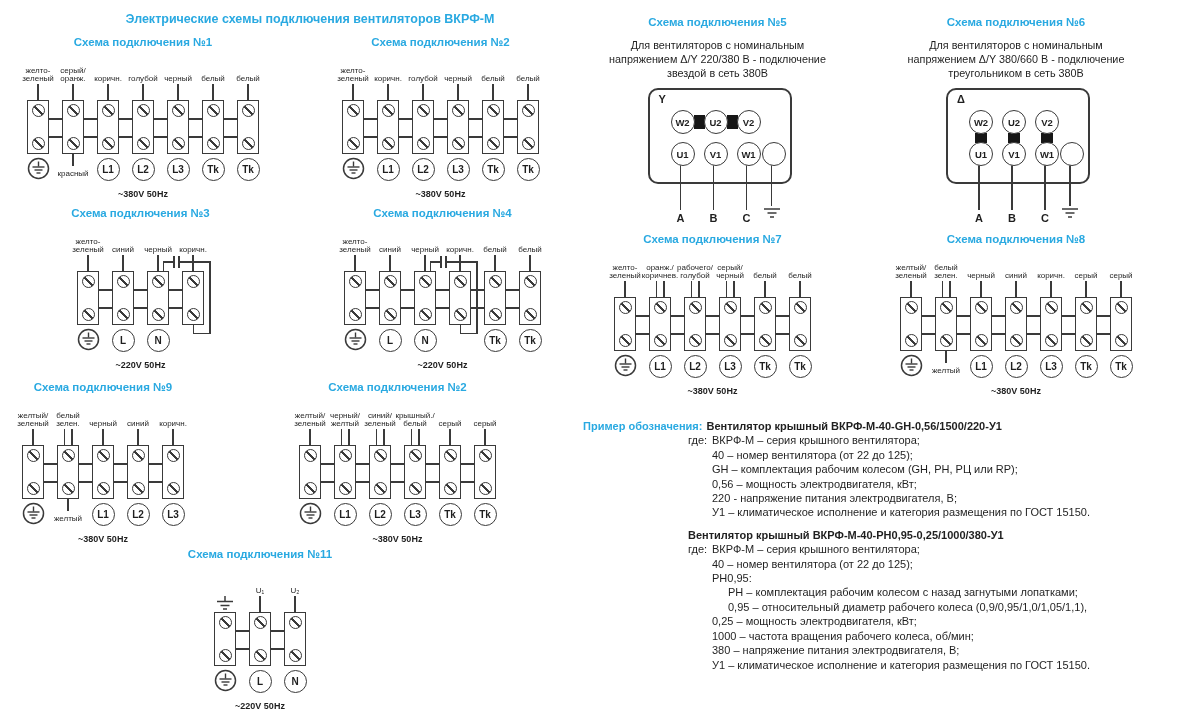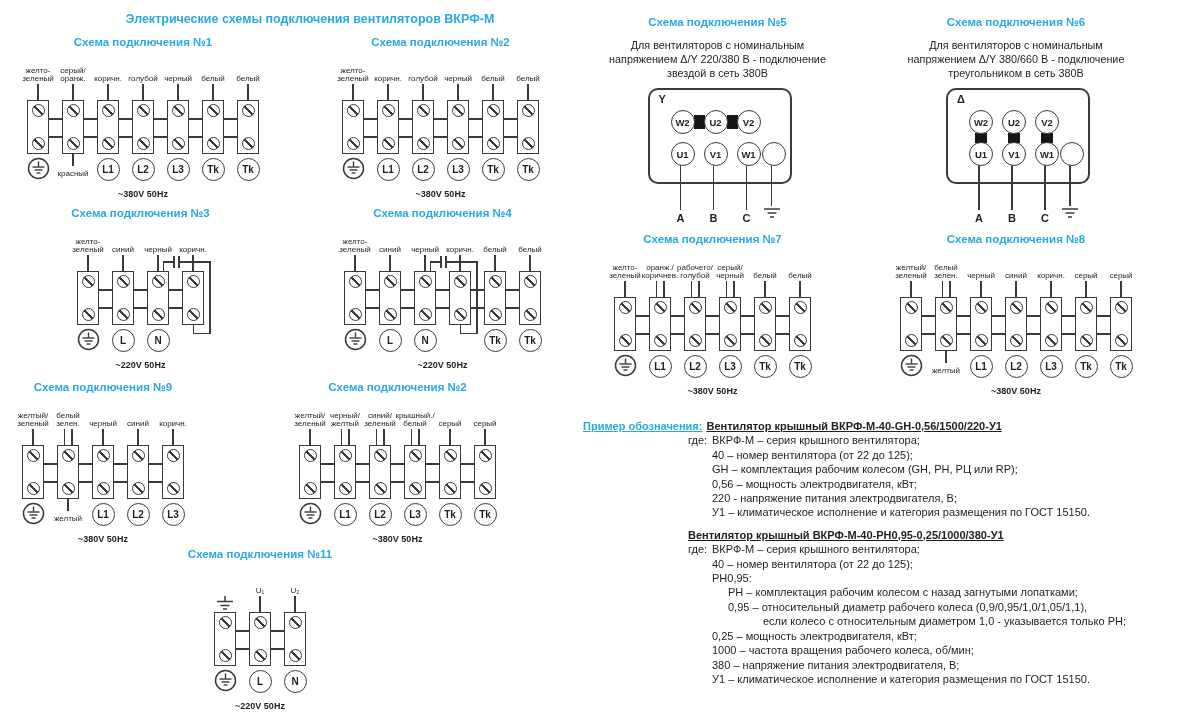--- a/index.html
+++ b/index.html
@@ -1,18 +1,18 @@
 <!DOCTYPE html>
 <html><head>
 <meta charset="utf-8">
 <style>
   html,body{margin:0;padding:0;background:#fff;}
   .canvas{position:relative;width:1184px;height:724px;background:#fff;overflow:hidden;
           font-family:"Liberation Sans","DejaVu Sans",sans-serif;color:#1f1f1f;}
-  .b{font-weight:bold;text-decoration:underline;}
+  .b{font-weight:bold;}
   .blue{color:#29a9e1;}
   .main-title{position:absolute;left:10px;top:12px;width:600px;text-align:center;
               font-weight:bold;font-size:12.5px;color:#29a9e1;}
   .scheme{position:absolute;}
   .scheme-title{position:relative;left:50%;transform:translateX(-50%);width:max-content;
                 font-weight:bold;font-size:11.5px;color:#29a9e1;margin:0 0 10px 0;white-space:nowrap;}
   .strip{position:relative;margin:0 auto;height:130px;}
   .rail{position:absolute;height:1.5px;background:#3a3a3a;z-index:0;}
   .tcol{position:absolute;top:0;width:22px;}
   .wlabels{height:26px;display:flex;flex-direction:column;justify-content:flex-end;align-items:center;}
@@ -1084,21 +1084,20 @@
     </div>
     <div class="ex-title2 b">Вентилятор крышный ВКРФ-М-40-РН0,95-0,25/1000/380-У1</div>
     <div class="ex-grid">
       <span class="gde">где:</span>
       <div class="ex-lines" id="ex-lines-1">
           <div class="exl ind-0">ВКРФ-М – серия крышного вентилятора;</div>
           <div class="exl ind-0">40 – номер вентилятора (от 22 до 125);</div>
           <div class="exl ind-0">РН0,95:</div>
           <div class="exl ind-1">РН – комплектация рабочим колесом с назад загнутыми лопатками;</div>
           <div class="exl ind-1">0,95 – относительный диаметр рабочего колеса (0,9/0,95/1,0/1,05/1,1),</div>
-          <div class="exl ind-2">если колесо с относительным диаметром 1,0 - указывается только РН;</div>
           <div class="exl ind-0">0,25 – мощность электродвигателя, кВт;</div>
           <div class="exl ind-0">1000 – частота вращения рабочего колеса, об/мин;</div>
           <div class="exl ind-0">380 – напряжение питания электродвигателя, В;</div>
           <div class="exl ind-0">У1 – климатическое исполнение и категория размещения по ГОСТ 15150.</div>
         </div>
     </div>
   </div>
 </div>
 
 </body></html>

